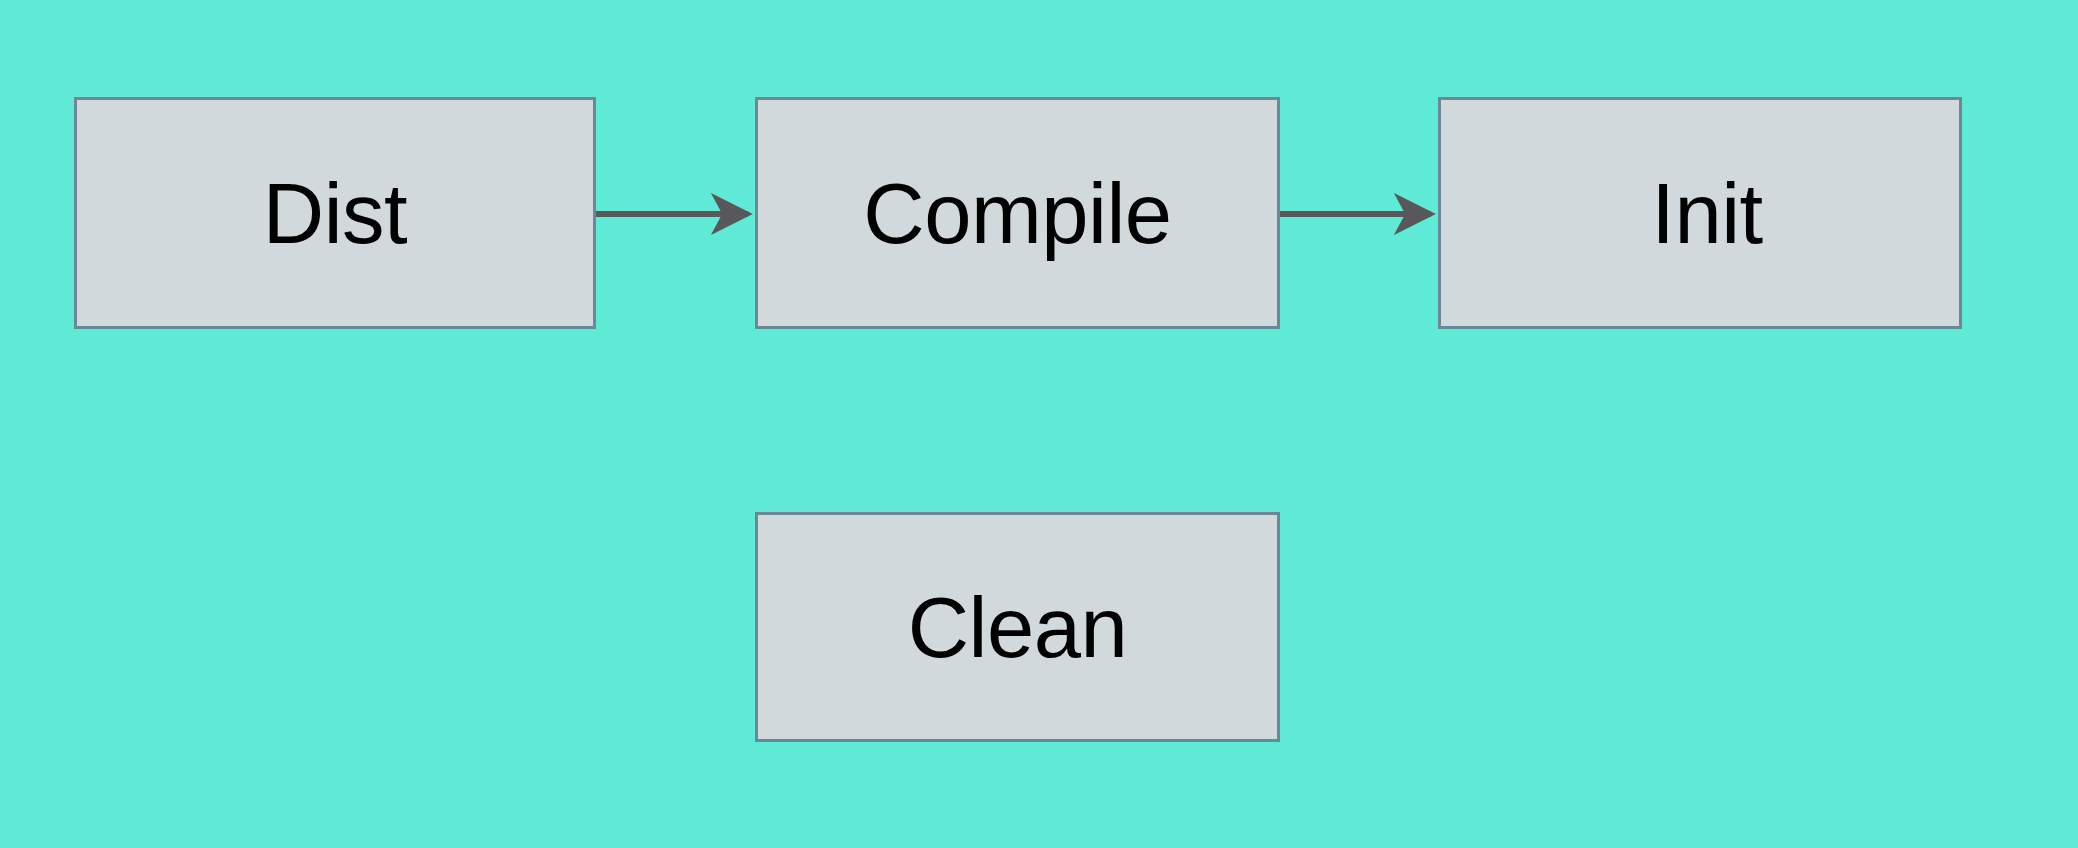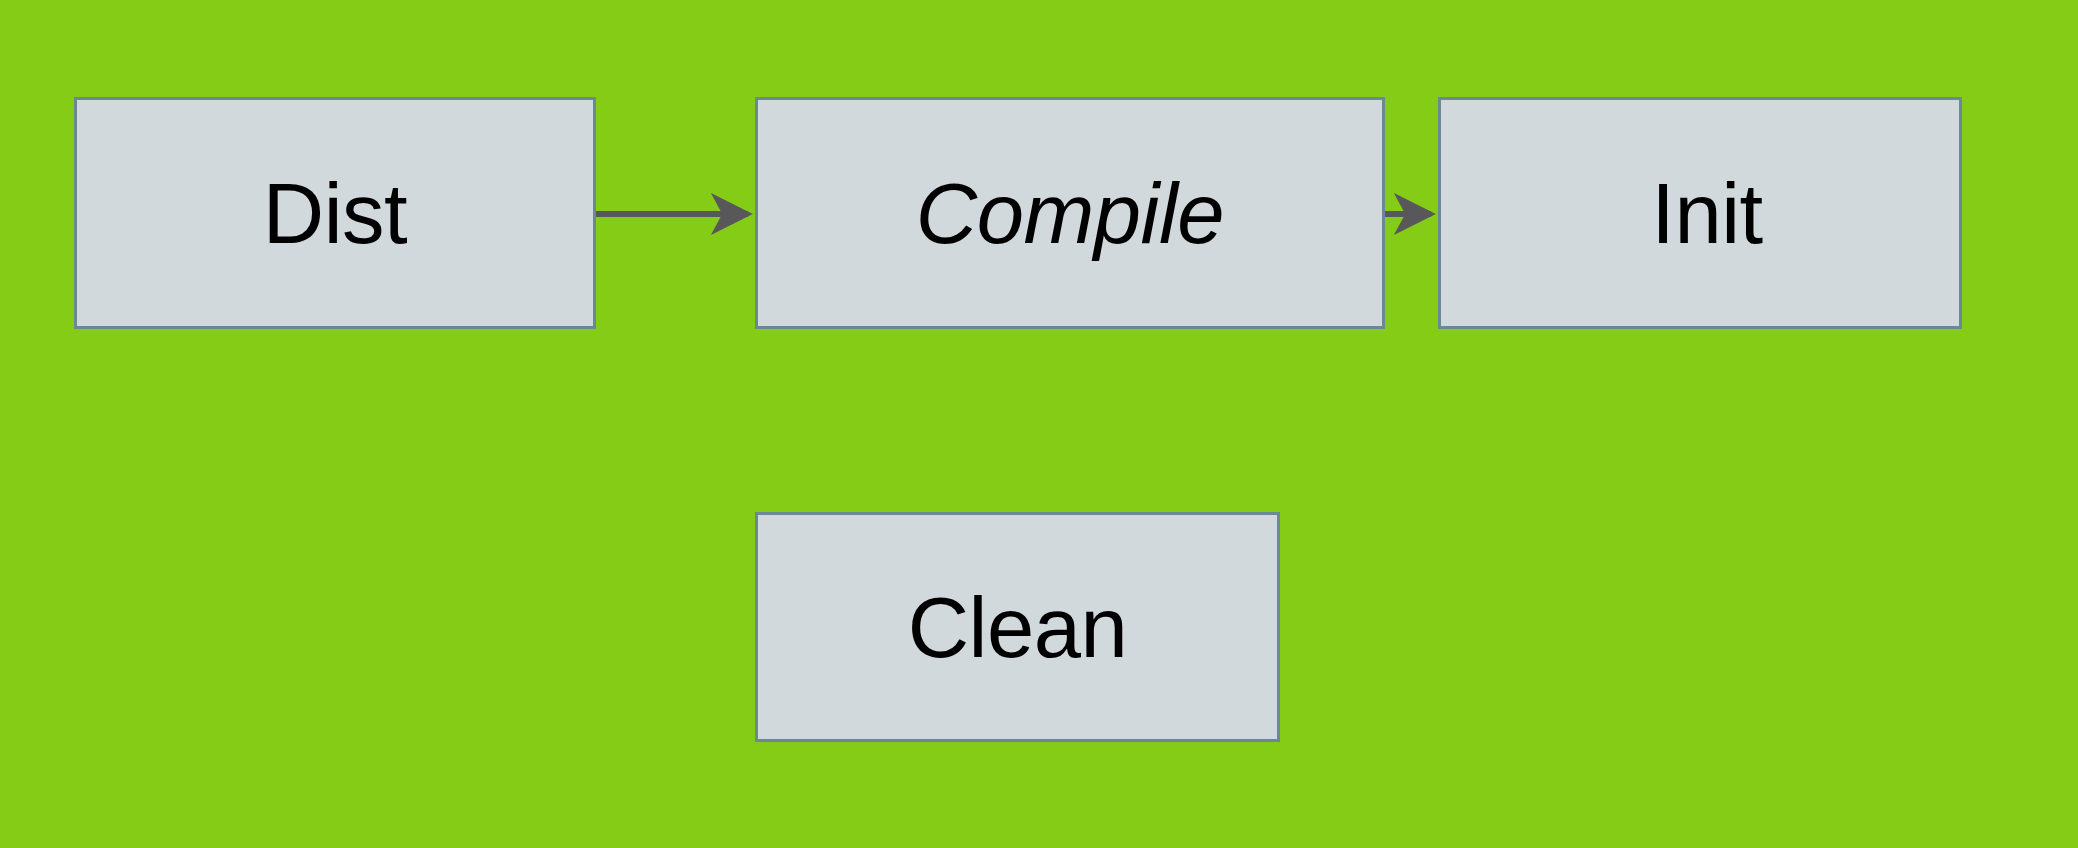--- a/index.html
+++ b/index.html
@@ -8,21 +8,21 @@
     padding: 0;
     background: #ffffff;
   }
   body {
     font-family: "Liberation Sans", sans-serif;
   }
   #canvas {
     position: relative;
     width: 2078px;
     height: 848px;
-    background: #84cc16;
+    background: #5eead4;
     overflow: hidden;
   }
   #diagram-svg {
     position: absolute;
     left: 0;
     top: 0;
     width: 2078px;
     height: 848px;
     display: block;
   }
@@ -39,21 +39,21 @@
     font-family: "Liberation Sans", sans-serif;
     font-weight: 300;
     font-size: 85px;
     line-height: 1;
     color: #000000;
     letter-spacing: -0.5px;
     white-space: nowrap;
     -webkit-font-smoothing: antialiased;
   }
   #node-dist   { left: 74px;   top: 97px;  width: 522px; height: 232px; }
-  #node-compile{ left: 755px;  top: 97px;  width: 630px; height: 232px; font-style: italic; }
+  #node-compile{ left: 755px;  top: 97px;  width: 525px; height: 232px; }
   #node-init   { left: 1438px; top: 97px;  width: 524px; height: 232px; padding-left: 14px; }
   #node-clean  { left: 755px;  top: 512px; width: 525px; height: 230px; }
 </style>
 </head>
 <body>
 
 <div id="canvas">
 
   <svg id="diagram-svg" viewBox="0 0 2078 848" xmlns="http://www.w3.org/2000/svg">
     <defs>

